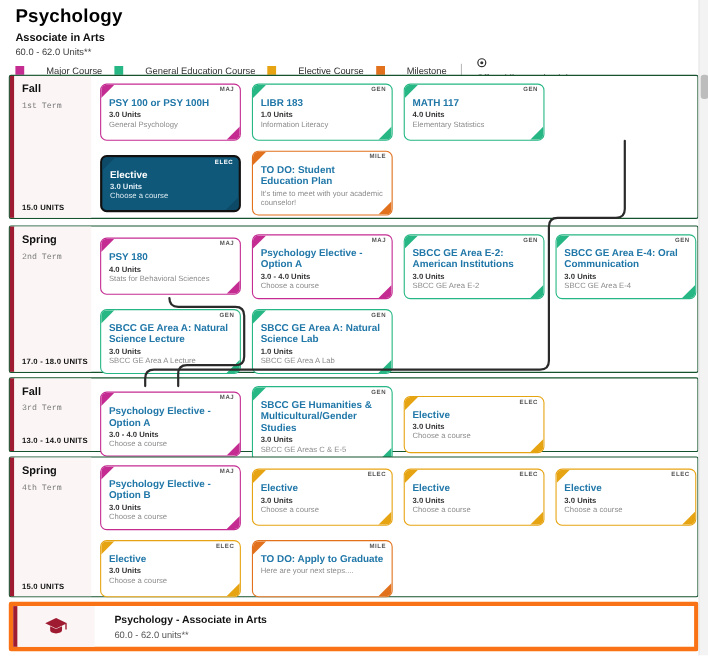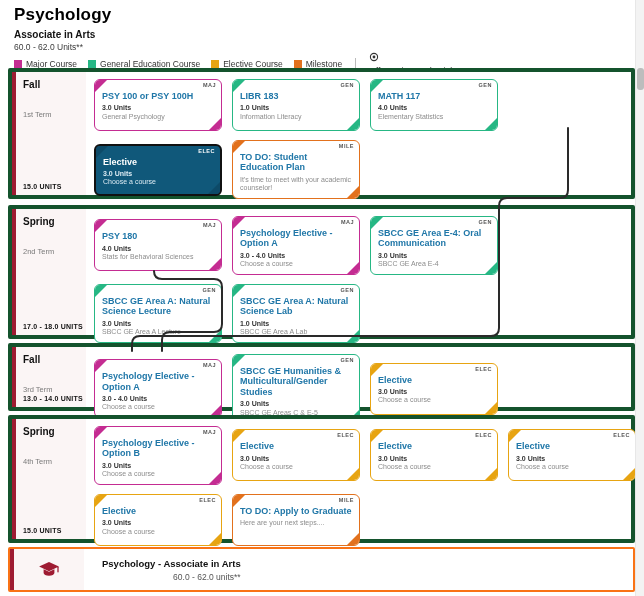--- a/index.html
+++ b/index.html
@@ -8,37 +8,37 @@
     width:644px; height:596px; position:relative; overflow:hidden;
     font-family:"Liberation Sans", sans-serif; color:#222;
   }
   
   .page-head { height:68px; position:relative; padding:5px 0 0 14px; }
   .page-title { font-size:17px; font-weight:bold; color:#000; letter-spacing:.2px; }
   .page-sub { font-size:10px; font-weight:bold; color:#111; margin-top:4px; }
   .page-units { font-size:8.5px; color:#3c3c3c; margin-top:2px; }
   .legend { position:absolute; left:14px; top:52px; display:flex; align-items:center; gap:11px;
             font-size:8.5px; color:#333; white-space:nowrap; }
-  .legend-item { display:flex; align-items:center; gap:4px; }
+  .legend-item { display:flex; align-items:center; gap:20px; }
   .legend-swatch { width:8px; height:8px; display:inline-block; }
   .legend-divider { width:1px; height:13px; background:#bbb; margin:0 2px; }
   .micro { display:flex; align-items:flex-start; gap:4px;flex-direction:column; }
   
   .board { position:relative; }
   .term-row { position:relative; margin-left:8px; width:627px; background:#fff;
-              border:4px solid #14532d; border-radius:2px; display:flex; }
+              border:1px solid #14532d; border-radius:2px; display:flex; }
   .r1 { height:131px; margin-bottom:6px; }
   .r2 { height:134px; margin-bottom:4px; }
   .r3 { height:68px;  margin-bottom:4px; }
   .r4 { height:128px; margin-bottom:4px; }
   .term-bar { width:4px; background:#9e1b32; flex:none; }
   .label-col { width:70px; flex:none; background:#fbf5f5; padding:7px 3px 5px 7px;
                display:flex; flex-direction:column; }
   .season { font-size:10px; font-weight:bold; color:#111; }
-  .termno { font-size:7.5px; color:#7a7a7a; margin-top:20px; }
+  .termno { font-size:7.5px; color:#7a7a7a; margin-top:6px;font-family:Liberation Mono, monospace; }
   .total  { margin-top:auto; font-size:7px; font-weight:bold; color:#111; letter-spacing:.2px; }
   .cards-col { flex:1; padding:7px 0 0 8px; }
   .cards-row { display:flex; gap:10px; align-items:center; }
   .cards-row + .cards-row { margin-top:9px; }
   
   .card { width:128px; min-height:52px; position:relative; background:#fff;
           border:1.5px solid var(--c); border-radius:6px; padding:11px 7px 5px 7px;
           cursor:pointer; overflow:hidden; }
   .card::before { content:""; position:absolute; top:0; left:0;
           border-top:12px solid var(--c); border-right:12px solid transparent; }
@@ -51,22 +51,22 @@
   .badge { position:absolute; top:2px; right:5px; font-size:5.5px; font-weight:bold;
            color:#555; letter-spacing:.5px; }
   .c-title { font-size:9px; font-weight:bold; color:#2077a8; line-height:1.15; margin-bottom:3px; }
   .c-units { font-size:7px; font-weight:bold; color:#333; margin-bottom:1.5px; }
   .c-sub, .c-body { font-size:7px; color:#8c8c8c; line-height:1.25; }
   .card.selected { background:#10587a; border:2px solid #111; --c:#0d4a68; }
   .card.selected .c-title { color:#fff; }
   .card.selected .c-units, .card.selected .c-sub { color:#dcebf3; }
   .card.selected .badge { color:#fff; }
   
-  .degree-row { height:45px; margin-left:8px; width:627px; border:2px solid #f97316;
-                border-radius:2px; display:flex; align-items:stretch;text-align:right; }
+  .degree-row { height:45px; margin-left:8px; width:627px; border:4px solid #f97316;
+                border-radius:2px; display:flex; align-items:stretch; }
   .degree-icon-col { width:70px; flex:none; background:#fbf5f5; display:flex;
                      align-items:center; justify-content:center; }
   .degree-text { display:flex; flex-direction:column; justify-content:center; padding-left:18px; }
   .degree-title { font-size:9.5px; font-weight:bold; color:#111; }
   .degree-units { font-size:8.5px; color:#555; margin-top:3px; }
   
   .connector-svg { position:absolute; left:0; top:0; width:644px; height:596px;
                    pointer-events:none; z-index:6; }
   .scroll-track { position:absolute; right:0; top:0; width:9px; height:596px;
                   background:#f3f3f3; border-left:1px solid #e7e7e7; z-index:8; }
@@ -170,20 +170,26 @@
           <div class="c-sub">Stats for Behavioral Sciences</div>
         </div>
         <div class="card t-major">
           <span class="badge">MAJ</span>
           <div class="c-title">Psychology Elective - Option A</div>
           <div class="c-units">3.0 - 4.0 Units</div>
           <div class="c-sub">Choose a course</div>
         </div>
         <div class="card t-ge">
           <span class="badge">GEN</span>
+          <div class="c-title">SBCC GE Area E-2: American Institutions</div>
+          <div class="c-units">3.0 Units</div>
+          <div class="c-sub">SBCC GE Area E-2</div>
+        </div>
+        <div class="card t-ge">
+          <span class="badge">GEN</span>
           <div class="c-title">SBCC GE Area E-4: Oral Communication</div>
           <div class="c-units">3.0 Units</div>
           <div class="c-sub">SBCC GE Area E-4</div>
         </div>
       </div>
       <div class="cards-row">
         <div class="card t-ge">
           <span class="badge">GEN</span>
           <div class="c-title">SBCC GE Area A: Natural Science Lecture</div>
           <div class="c-units">3.0 Units</div>

